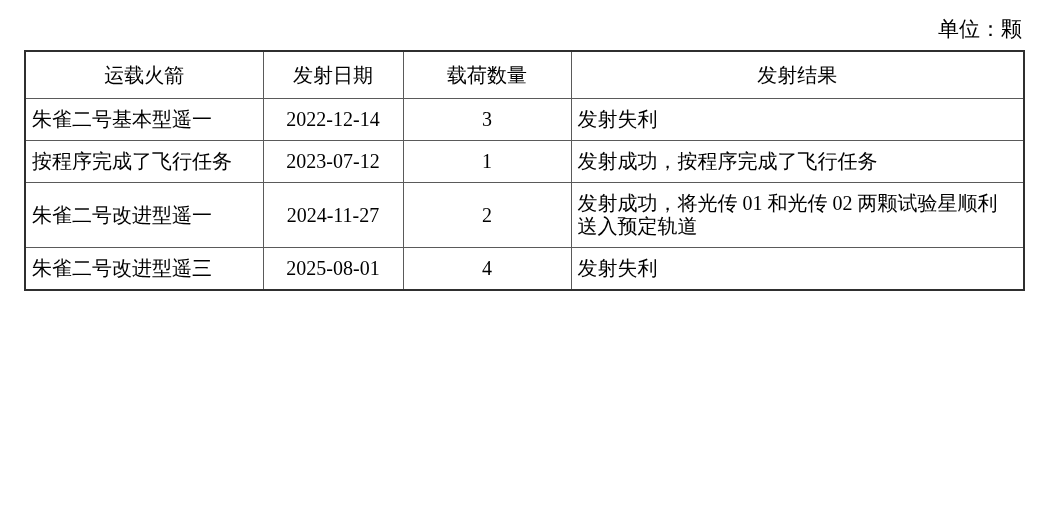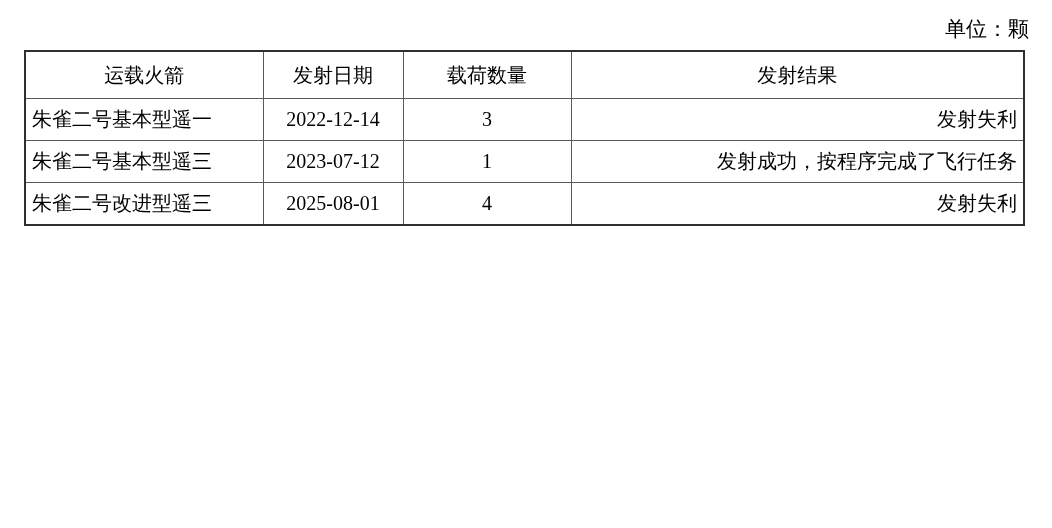--- a/index.html
+++ b/index.html
@@ -12,21 +12,21 @@
     width: 1052px;
     height: 528px;
     background: #ffffff;
     color: #000000;
     font-family: "Liberation Serif", "DejaVu Serif", serif;
     overflow: hidden;
   }
   .unit-label {
     position: absolute;
     top: 17px;
-    right: 23px;
+    right: 30px;
     font-size: 21px;
     line-height: 24px;
     color: #000000;
   }
   table.launch-table {
     position: absolute;
     top: 50px;
     left: 24px;
     width: 999px;
     border-collapse: collapse;
@@ -49,21 +49,21 @@
     overflow: hidden;
   }
   table.launch-table th {
     font-weight: normal;
     text-align: center;
     height: 28px;
   }
   td.col-rocket  { text-align: left; }
   td.col-date    { text-align: center; margin-top: 34px; }
   td.col-payload { text-align: center; }
-  td.col-result  { text-align: right; }
+  td.col-result  { text-align: left; }
 </style>
 </head>
 <body>
 
 <div class="page">
 
   <div class="unit-label">单位：颗</div>
 
   <table class="launch-table">
     <colgroup>
@@ -81,24 +81,30 @@
       </tr>
     </thead>
     <tbody>
         <tr>
           <td class="col-rocket">朱雀二号基本型遥一</td>
           <td class="col-date">2022-12-14</td>
           <td class="col-payload">3</td>
           <td class="col-result">发射失利</td>
         </tr>
         <tr>
-          <td class="col-rocket">朱雀二号基本型遥三</td>
+          <td class="col-rocket">按程序完成了飞行任务</td>
           <td class="col-date">2023-07-12</td>
           <td class="col-payload">1</td>
           <td class="col-result">发射成功，按程序完成了飞行任务</td>
+        </tr>
+        <tr>
+          <td class="col-rocket">朱雀二号改进型遥一</td>
+          <td class="col-date">2024-11-27</td>
+          <td class="col-payload">2</td>
+          <td class="col-result">发射成功，将光传 01 和光传 02 两颗试验星顺利送入预定轨道</td>
         </tr>
         <tr>
           <td class="col-rocket">朱雀二号改进型遥三</td>
           <td class="col-date">2025-08-01</td>
           <td class="col-payload">4</td>
           <td class="col-result">发射失利</td>
         </tr>
       </tbody>
   </table>
 

